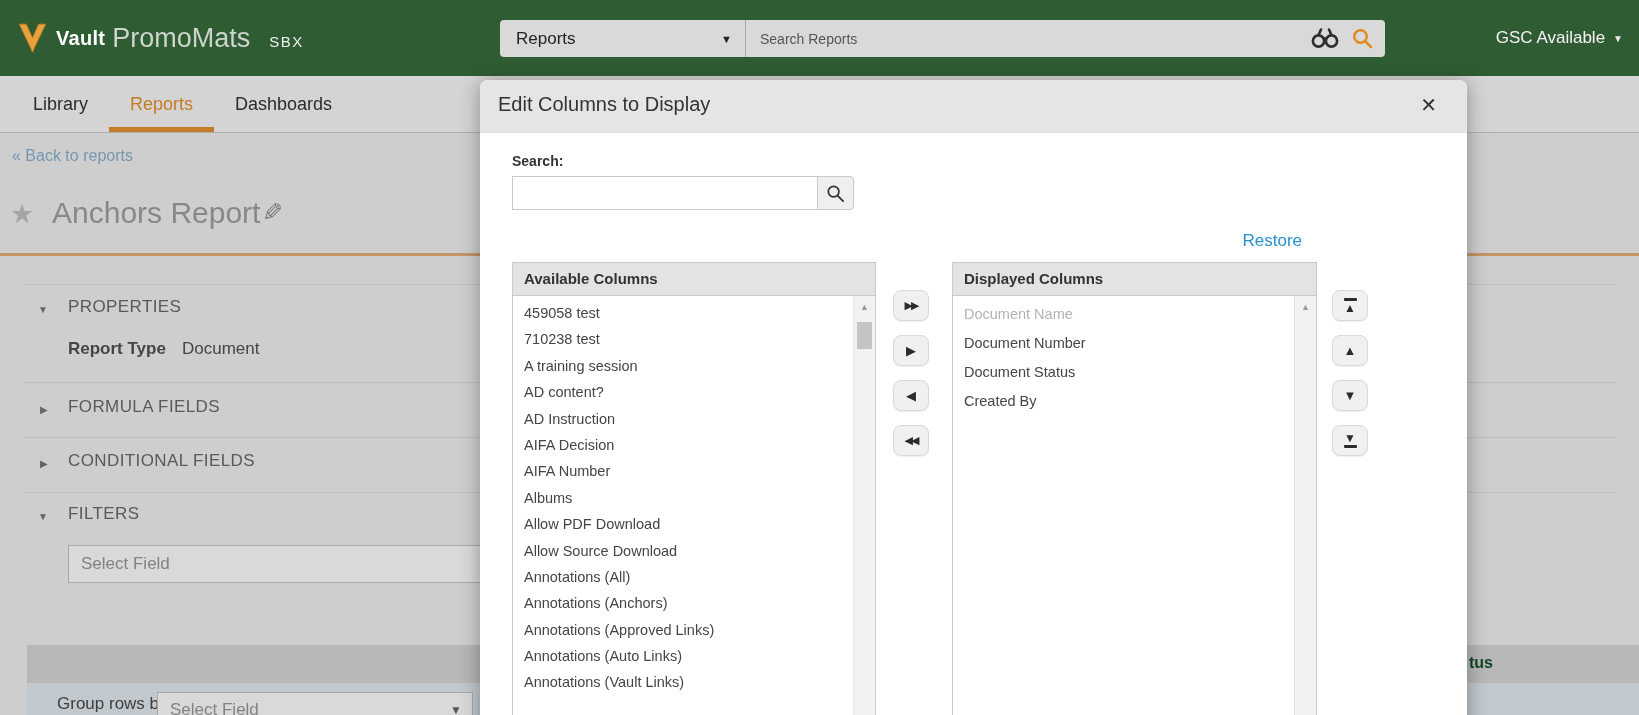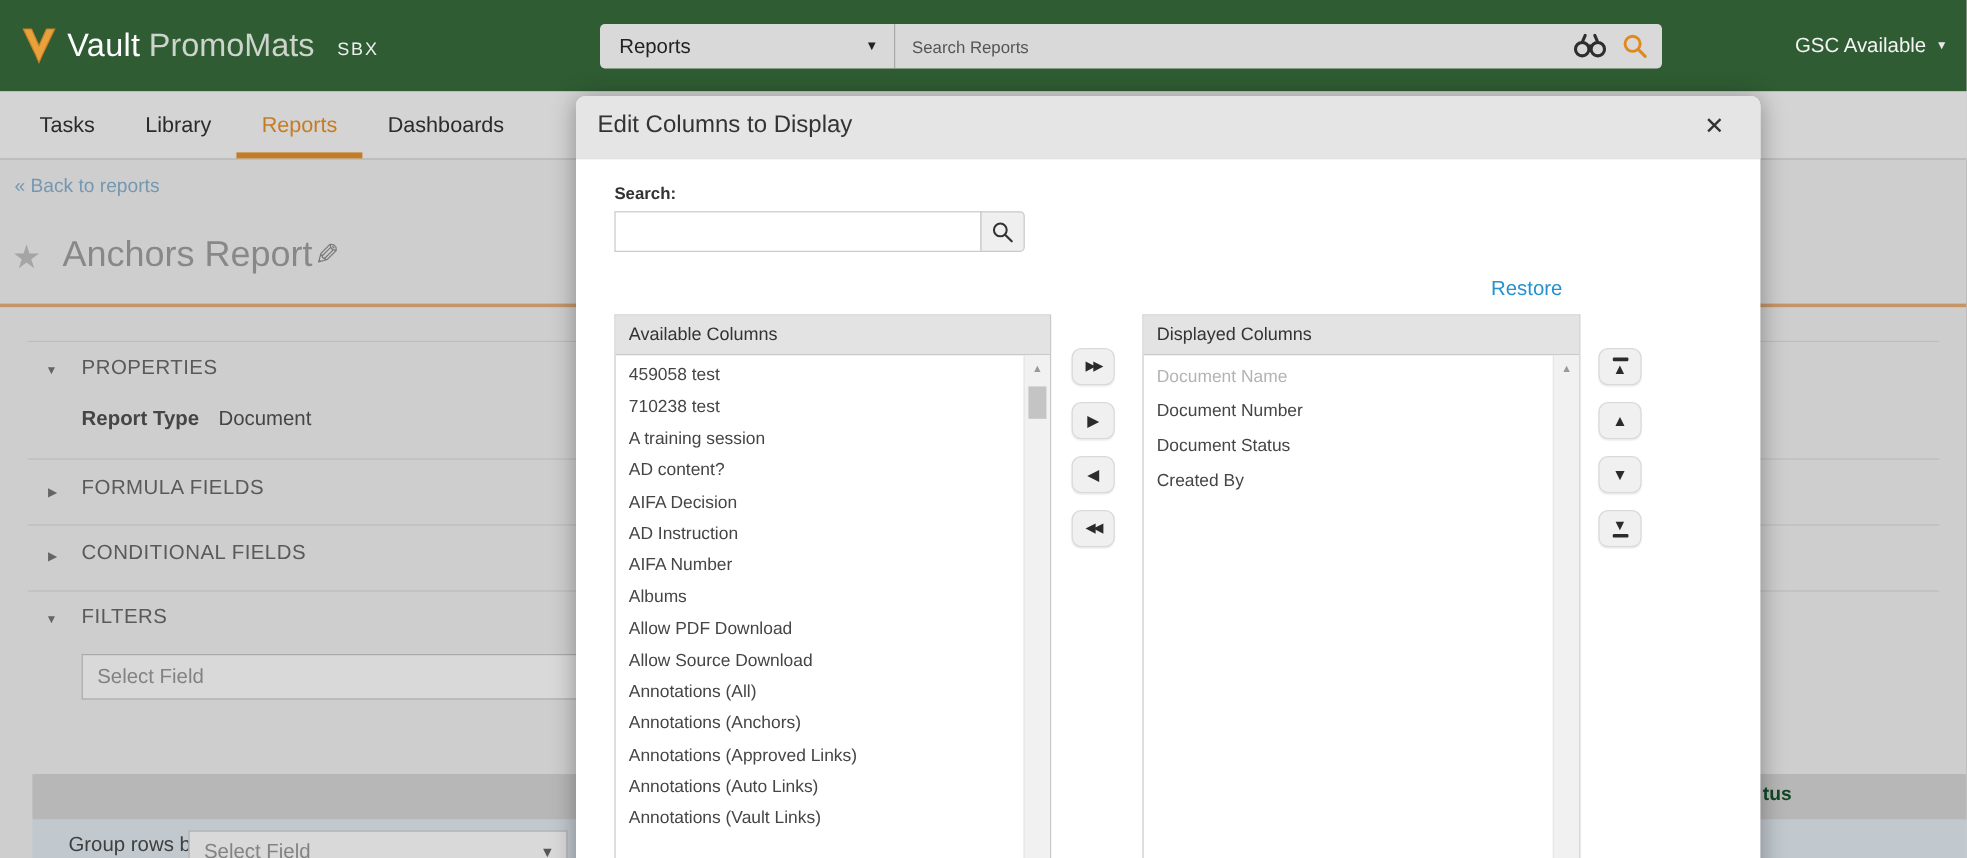--- a/index.html
+++ b/index.html
@@ -3,21 +3,21 @@
 <meta charset="utf-8">
 <style>
   html,body{margin:0;padding:0;background:#888;}
   .screen{position:relative;width:1639px;height:715px;overflow:hidden;
           background:#f3f3f3;font-family:"Liberation Sans",sans-serif;
           -webkit-font-smoothing:antialiased;}
 
   
   .topbar{position:absolute;left:0;top:0;width:1639px;height:76px;background:#2f5c33;z-index:6;}
   .brand{position:absolute;left:18px;top:0;height:76px;display:flex;align-items:center;}
-  .brand .vault{color:#ffffff;font-size:27px;font-weight:normal;margin-left:9px;letter-spacing:.3px;}
+  .brand .vault{color:#ffffff;font-size:20px;font-weight:bold;margin-left:9px;letter-spacing:.3px;}
   .brand .suite{color:#ccd4cb;font-size:27px;font-weight:400;margin-left:7px;}
   .brand .env{color:#eef0ee;font-size:15px;margin-left:19px;letter-spacing:1.5px;transform:translateY(3px);}
   .searchpill{position:absolute;left:500px;top:20px;width:885px;height:37px;background:#d9d9d9;
               border-radius:4px;display:flex;align-items:stretch;overflow:hidden;}
   .scopeseg{width:245px;display:flex;align-items:center;border-right:1px solid #a9a9a9;}
   .scopeseg .lbl{font-size:17px;color:#222;margin-left:16px;}
   .scopeseg .caret{margin-left:auto;margin-right:13px;font-size:11px;color:#222;}
   .queryseg{flex:1;display:flex;align-items:center;}
   .queryseg .ph{font-size:14px;color:#555;margin-left:14px;flex:1;}
   .queryseg .icons{display:flex;align-items:center;margin-right:12px;gap:12px;}
@@ -73,21 +73,21 @@
             border:1px solid #c9c9c9;border-radius:0 4px 4px 0;box-sizing:border-box;cursor:pointer;
             display:flex;align-items:center;justify-content:center;}
   .restore{position:absolute;right:159px;top:150px;font-size:17px;color:#2591d0;background:none;border:none;
            cursor:pointer;font-family:inherit;}
 
   .listbox{position:absolute;top:182px;width:364px;height:478px;border:1px solid #c9c9c9;
            box-sizing:border-box;background:#fff;}
   .listbox.available{left:32px;}
   .listbox.displayed{left:472px;width:365px;}
   .listhead{height:33px;background:#e3e3e3;border-bottom:1px solid #c9c9c9;box-sizing:border-box;
-            font-size:15px;font-weight:normal;color:#333;line-height:32px;padding-left:11px;}
+            font-size:15px;font-weight:bold;color:#333;line-height:32px;padding-left:11px;}
   .listbody{position:absolute;left:0;right:22px;top:33px;bottom:0;overflow:hidden;padding-top:4px;}
   .lrow{height:26.4px;line-height:26.4px;padding-left:11px;font-size:14.5px;color:#454545;
         white-space:nowrap;cursor:pointer;}
   .drow{height:29px;line-height:29px;}
   .lrow.locked{color:#b3b3b3;cursor:default;}
   .vtrack{position:absolute;right:0;top:33px;bottom:0;width:22px;background:#f1f1f1;
           border-left:1px solid #e5e5e5;box-sizing:border-box;}
   .vtrack .up{position:absolute;left:0;right:0;top:6px;text-align:center;font-size:9px;color:#999;}
   .vtrack .thumb{position:absolute;left:3px;right:3px;top:26px;height:27px;background:#c4c4c4;}
 
@@ -139,21 +139,20 @@
       </div>
     </div>
 
     <div class="account">
       <span class="lbl">GSC Available</span>
       <span class="caret">▼</span>
     </div>
   </div>
 
   <div class="tabbar">
-    <div class="tab">Tasks</div>
     <div class="tab">Library</div>
     <div class="tab active">Reports</div>
     <div class="tab">Dashboards</div>
   </div>
 
   <div class="backlink">« Back to reports</div>
   <span class="star">★</span>
   <div class="pagetitle">Anchors Report</div>
   <span class="pencil">✎</span>
 
@@ -211,22 +210,22 @@
 
     <button class="restore">Restore</button>
 
     <div class="listbox available">
       <div class="listhead">Available Columns</div>
       <div class="listbody">
         <div class="lrow">459058 test</div>
         <div class="lrow">710238 test</div>
         <div class="lrow">A training session</div>
         <div class="lrow">AD content?</div>
+        <div class="lrow">AD Instruction</div>
         <div class="lrow">AIFA Decision</div>
-        <div class="lrow">AD Instruction</div>
         <div class="lrow">AIFA Number</div>
         <div class="lrow">Albums</div>
         <div class="lrow">Allow PDF Download</div>
         <div class="lrow">Allow Source Download</div>
         <div class="lrow">Annotations (All)</div>
         <div class="lrow">Annotations (Anchors)</div>
         <div class="lrow">Annotations (Approved Links)</div>
         <div class="lrow">Annotations (Auto Links)</div>
         <div class="lrow">Annotations (Vault Links)</div>
       </div>

